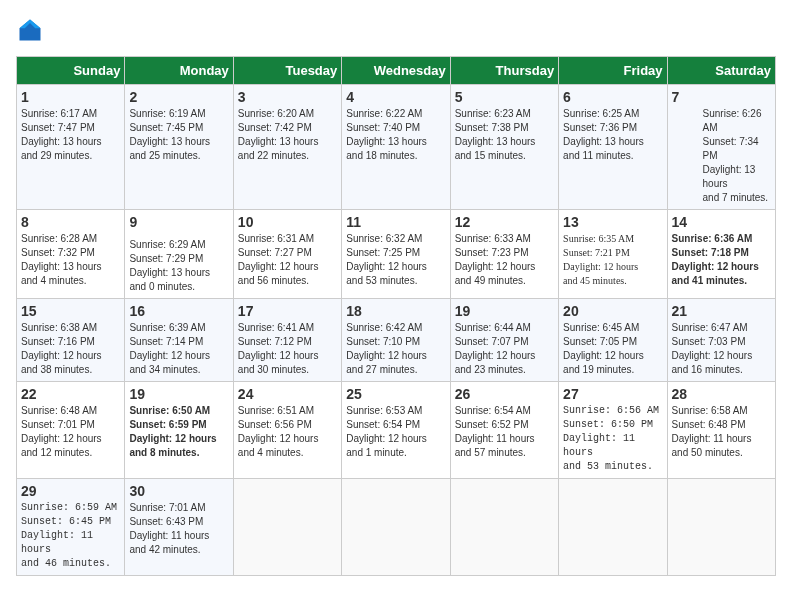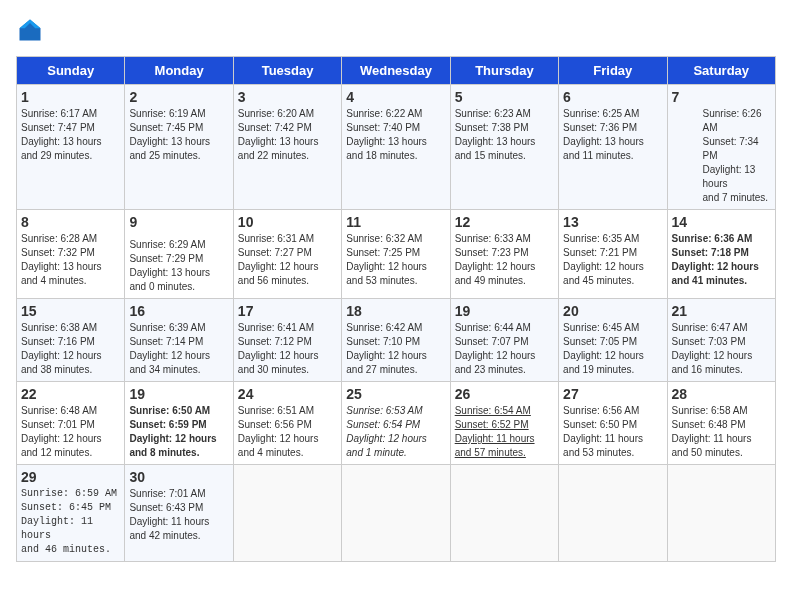--- a/index.html
+++ b/index.html
@@ -43,26 +43,26 @@
     }
     .location {
       font-size: 15px;
       color: #555;
     }
     table {
       width: 100%;
       border-collapse: collapse;
     }
     thead tr th {
-      background: #1d4ed8;
+      background: #15803d;
       color: #fff;
       font-size: 13px;
       font-weight: bold;
       padding: 6px 4px;
-      text-align: center;
+      text-align: right;
       border: 1px solid #ccc;
     }
     tbody tr td {
       vertical-align: top;
       font-size: 10.5px;
       color: #333;
       padding: 4px 4px;
       border: 1px solid #ccc;
       width: calc(100% / 7);
       min-height: 80px;
@@ -203,21 +203,21 @@
         </td>
         <td>
           <span class="day-num">12</span>
           <div class="cell-text" style="white-space: pre-line;">Sunrise: 6:33 AM
 Sunset: 7:23 PM
 Daylight: 12 hours
 and 49 minutes.</div>
         </td>
         <td>
           <span class="day-num">13</span>
-          <div class="cell-text" style="white-space: pre-line;">Sunrise: 6:35 AM
+          <div class="cell-text" style="white-space: pre-line; font-family: Liberation Serif, serif;">Sunrise: 6:35 AM
 Sunset: 7:21 PM
 Daylight: 12 hours
 and 45 minutes.</div>
         </td>
         <td>
           <span class="day-num">14</span>
           <div class="cell-text" style="white-space: pre-line; font-weight: bold;">Sunrise: 6:36 AM
 Sunset: 7:18 PM
 Daylight: 12 hours
 and 41 minutes.</div>
@@ -291,35 +291,35 @@
         </td>
         <td>
           <span class="day-num">24</span>
           <div class="cell-text" style="white-space: pre-line;">Sunrise: 6:51 AM
 Sunset: 6:56 PM
 Daylight: 12 hours
 and 4 minutes.</div>
         </td>
         <td>
           <span class="day-num">25</span>
-          <div class="cell-text" style="white-space: pre-line; font-style: italic;">Sunrise: 6:53 AM
+          <div class="cell-text" style="white-space: pre-line;">Sunrise: 6:53 AM
 Sunset: 6:54 PM
 Daylight: 12 hours
 and 1 minute.</div>
         </td>
         <td>
           <span class="day-num">26</span>
-          <div class="cell-text" style="white-space: pre-line; text-decoration: underline;">Sunrise: 6:54 AM
+          <div class="cell-text" style="white-space: pre-line;">Sunrise: 6:54 AM
 Sunset: 6:52 PM
 Daylight: 11 hours
 and 57 minutes.</div>
         </td>
         <td>
           <span class="day-num">27</span>
-          <div class="cell-text" style="white-space: pre-line;">Sunrise: 6:56 AM
+          <div class="cell-text" style="white-space: pre-line; font-family: Liberation Mono, monospace;">Sunrise: 6:56 AM
 Sunset: 6:50 PM
 Daylight: 11 hours
 and 53 minutes.</div>
         </td>
         <td>
           <span class="day-num">28</span>
           <div class="cell-text" style="white-space: pre-line;">Sunrise: 6:58 AM
 Sunset: 6:48 PM
 Daylight: 11 hours
 and 50 minutes.</div>

